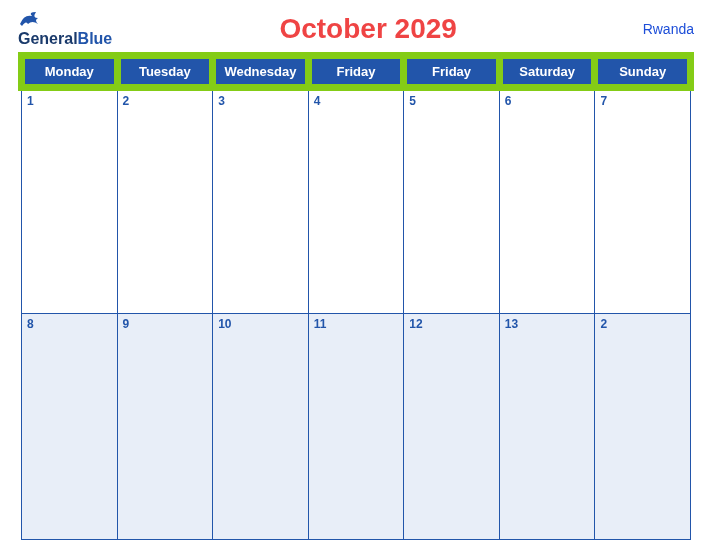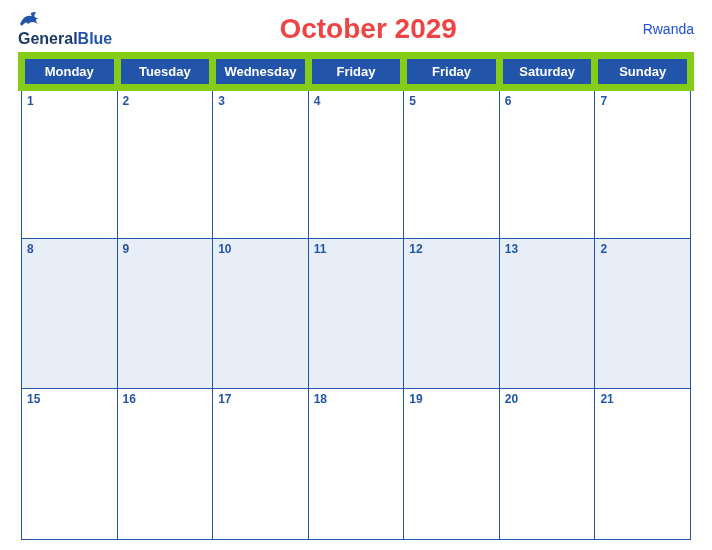--- a/index.html
+++ b/index.html
@@ -184,37 +184,14 @@
       <td>
           <span class="day-number">12</span>
         </td>
       <td>
           <span class="day-number">13</span>
         </td>
       <td>
           <span class="day-number">2</span>
         </td>
     </tr>
-    <tr>
-      <td>
-          <span class="day-number">15</span>
-        </td>
-      <td>
-          <span class="day-number">16</span>
-        </td>
-      <td>
-          <span class="day-number">17</span>
-        </td>
-      <td>
-          <span class="day-number">18</span>
-        </td>
-      <td>
-          <span class="day-number">19</span>
-        </td>
-      <td>
-          <span class="day-number">20</span>
-        </td>
-      <td>
-          <span class="day-number">21</span>
-        </td>
-    </tr>
   </tbody>
 </table>
 
 </body></html>

